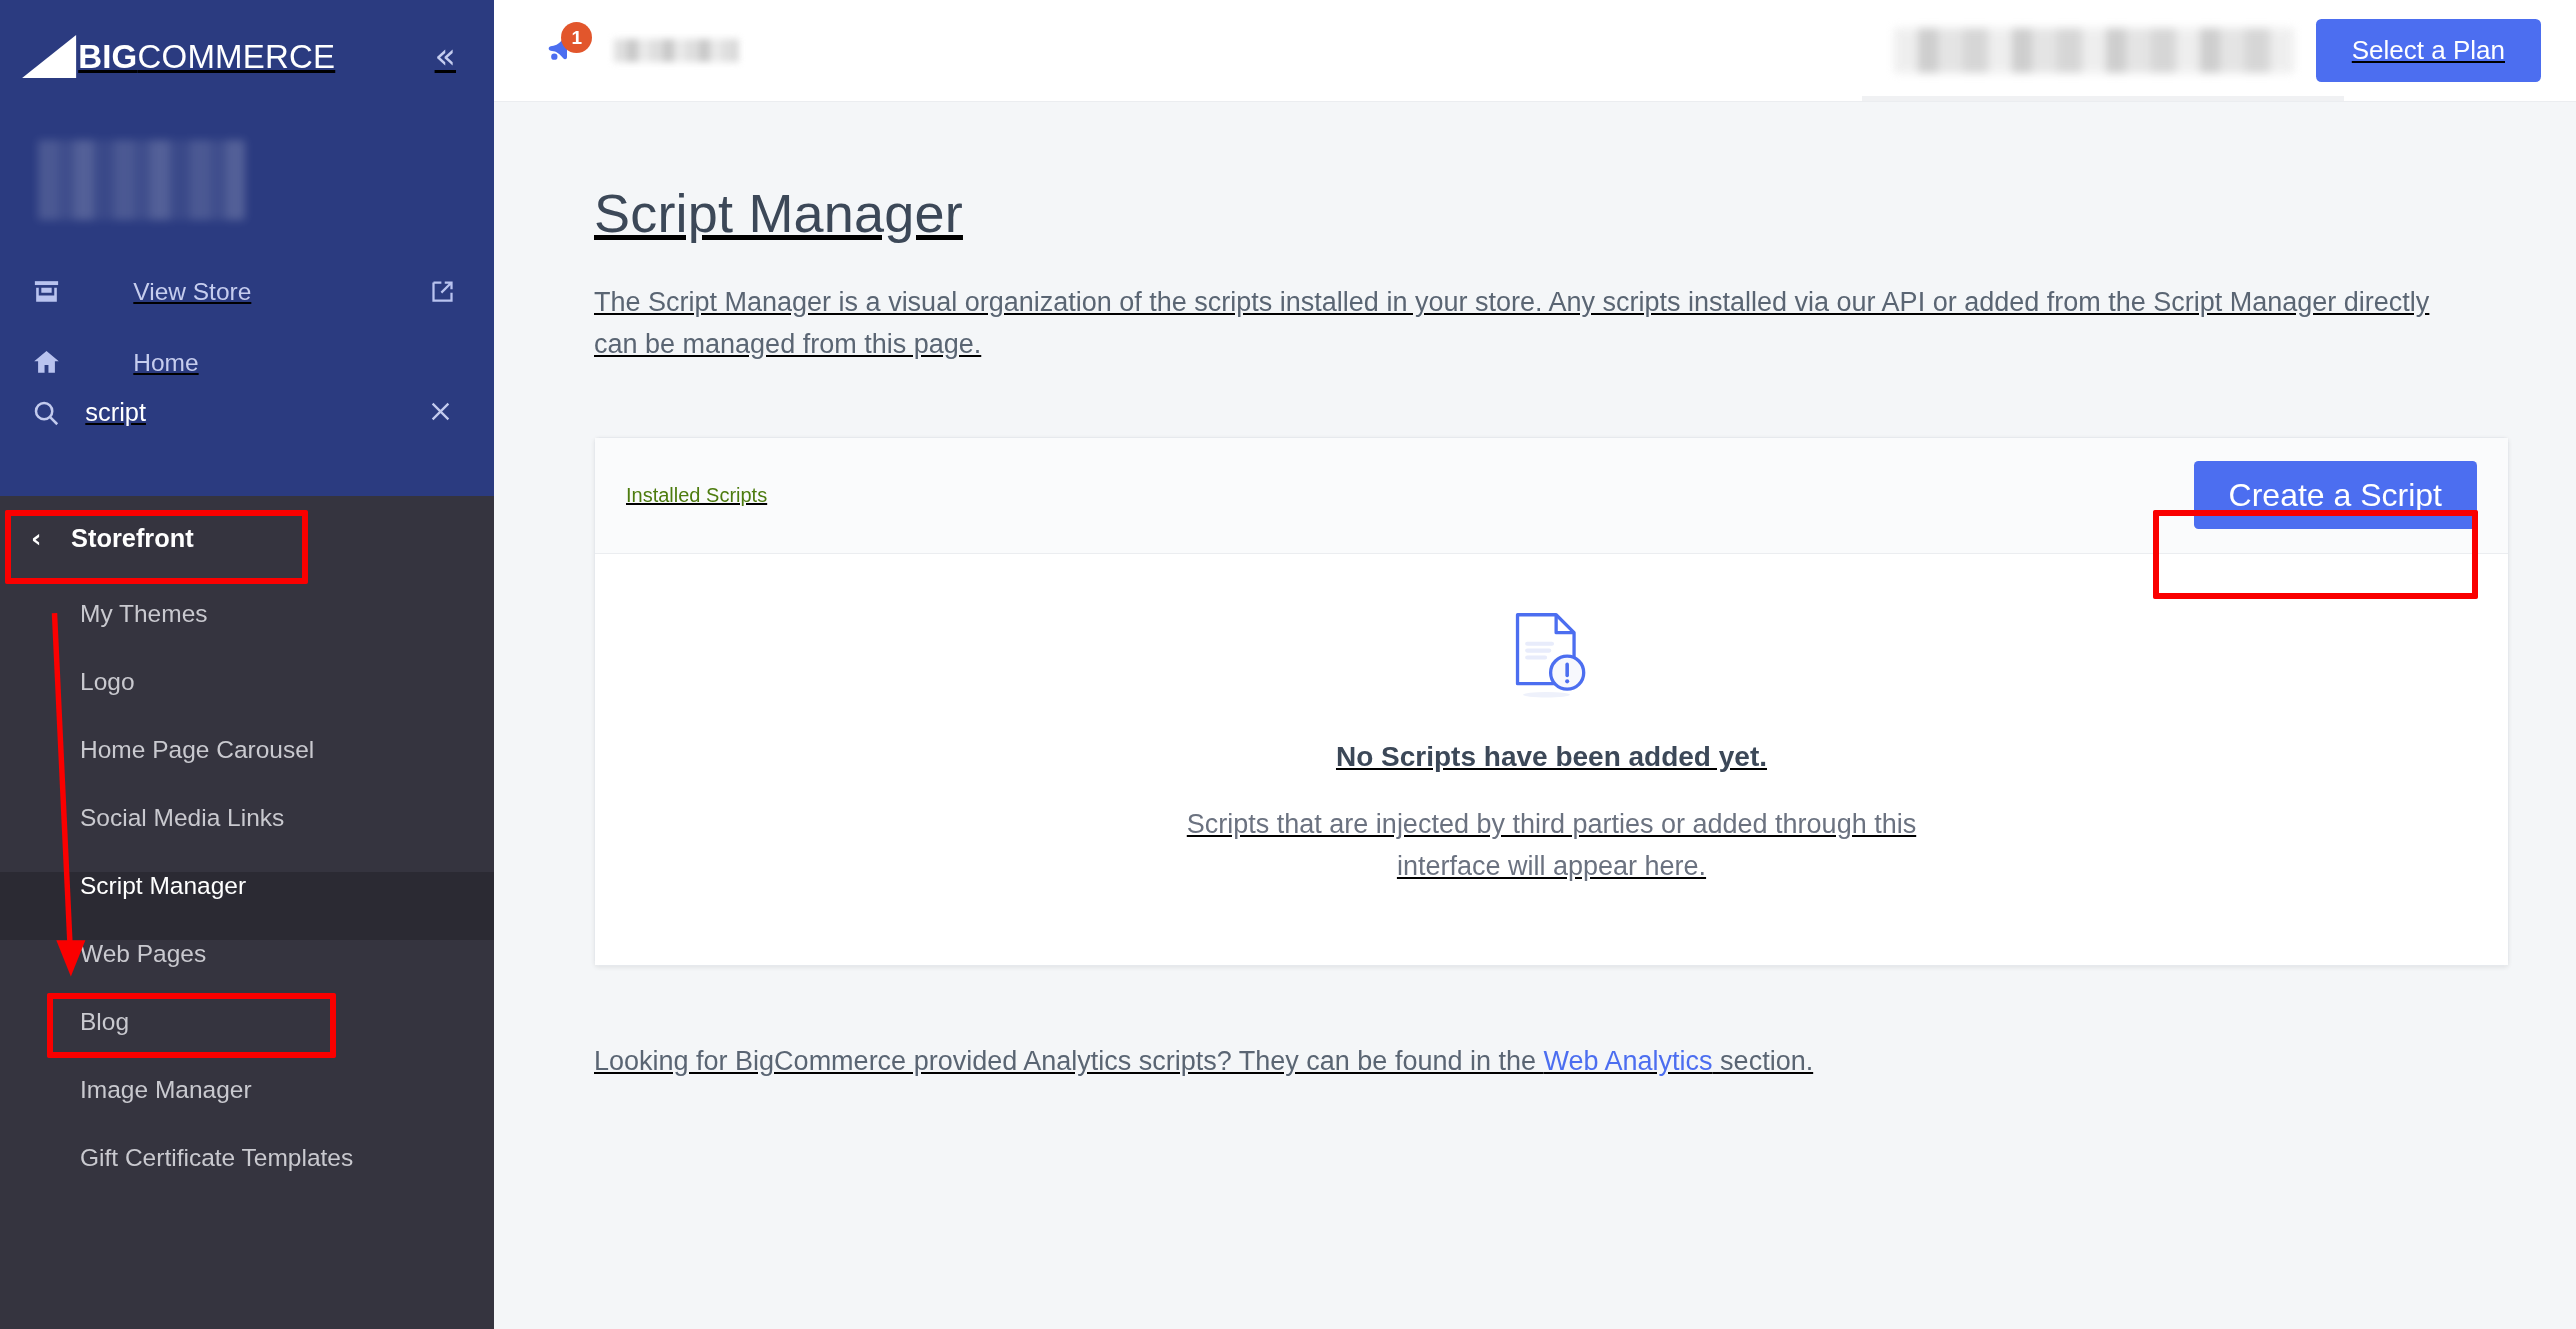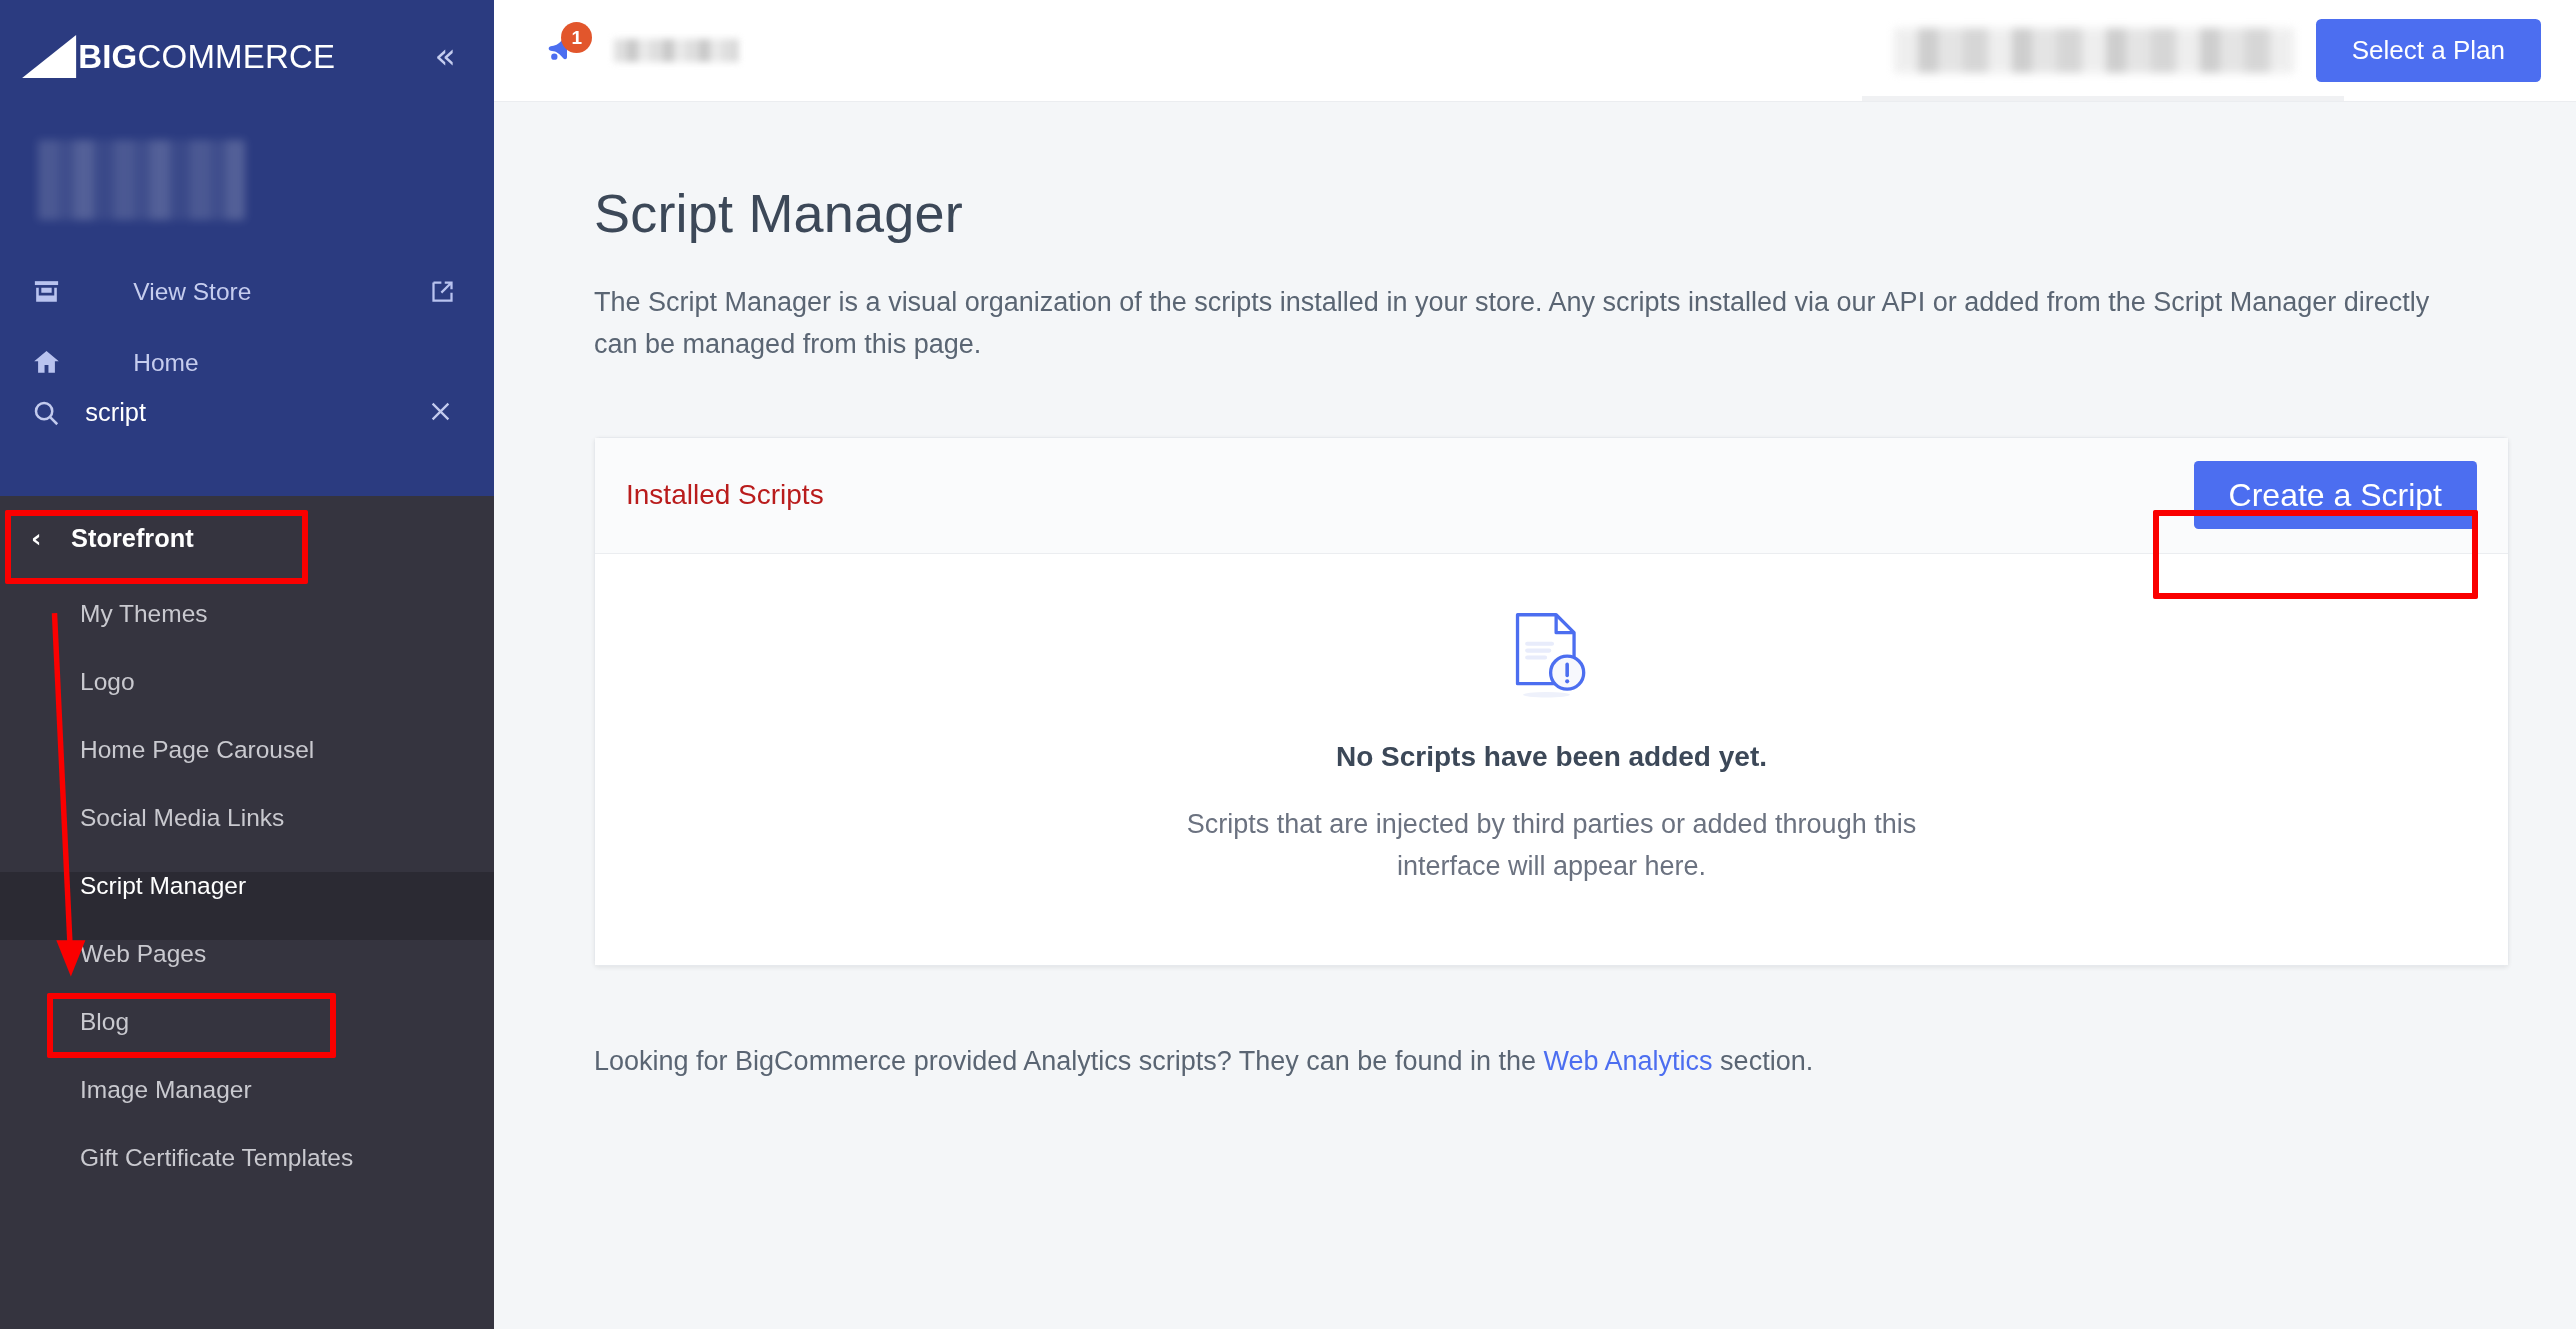--- a/index.html
+++ b/index.html
@@ -3,21 +3,21 @@
 <meta charset="utf-8">
 <style>
   * { box-sizing: border-box; margin: 0; padding: 0; }
   html, body {
     width: 2576px; height: 1330px;
     overflow: hidden;
     font-family: "Liberation Sans", sans-serif;
     background: #f4f6f8;
   }
 
-  #app { position: relative; width: 2576px; height: 1316px; display: flex; }
+  #app { position: relative; width: 2576px; height: 1316px; display: flex; text-decoration: underline; }
 
   
   #sidebar {
     width: 494px; height: 1330px;
     background: #2b3b80;
     flex: 0 0 494px;
     position: relative;
     overflow: hidden;
   }
 
@@ -184,21 +184,21 @@
     box-shadow: 0 1.8px 4.5px rgba(0,0,0,.07);
     width: 1915px;
   }
   .card-head {
     height: 116px;
     background: #fafbfc;
     border-bottom: 0.9px solid #ebedf0;
     display: flex; align-items: center;
     padding: 0 31px 0 31px;
   }
-  .card-head-title { font-size: 28px; color:#b91c1c; }
+  .card-head-title { font-size: 20px; color:#4d7c0f; }
   .card-head-actions { margin-left: auto; }
   .create-btn {
     background: #4c6ef0; color:#fff;
     border:none; border-radius: 4.5px;
     font-size: 32px;
     padding: 15.4px 35px;
     cursor: pointer;
     font-family: "Liberation Sans", sans-serif;
   }
   .card-body {

